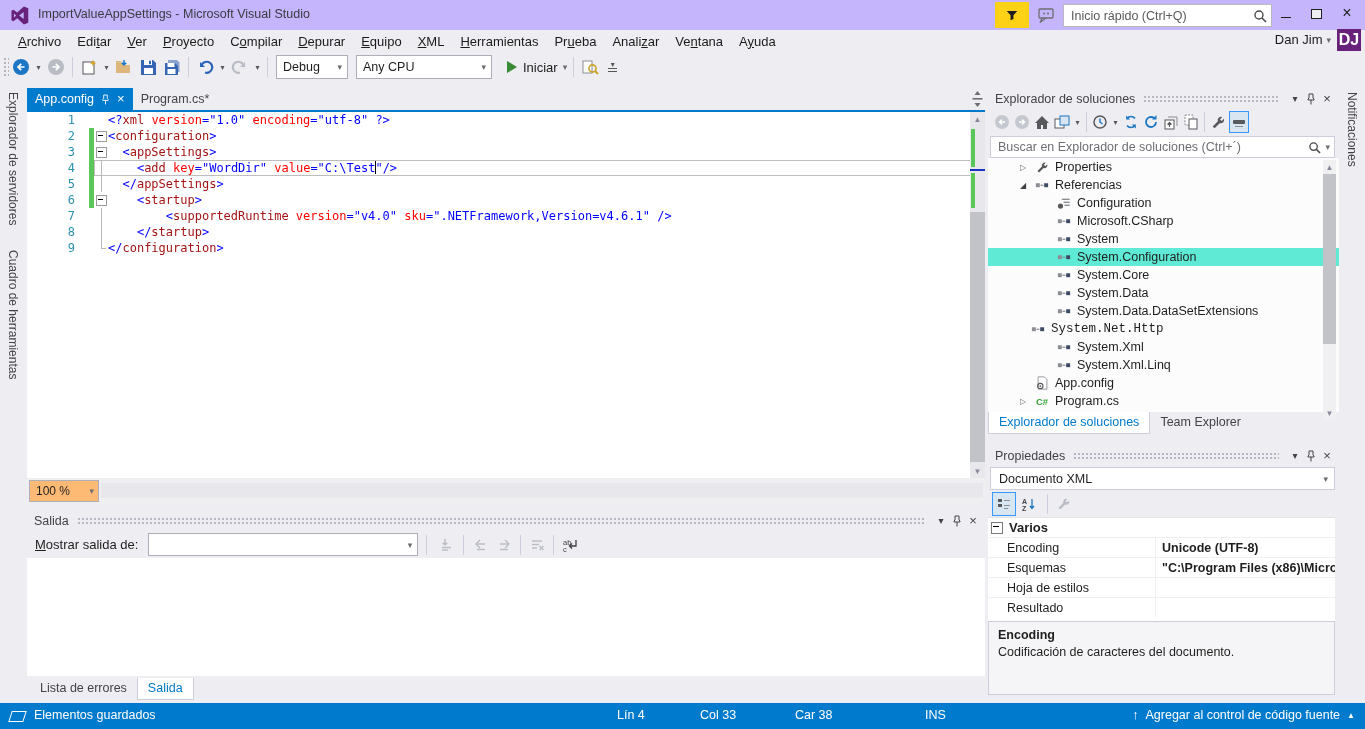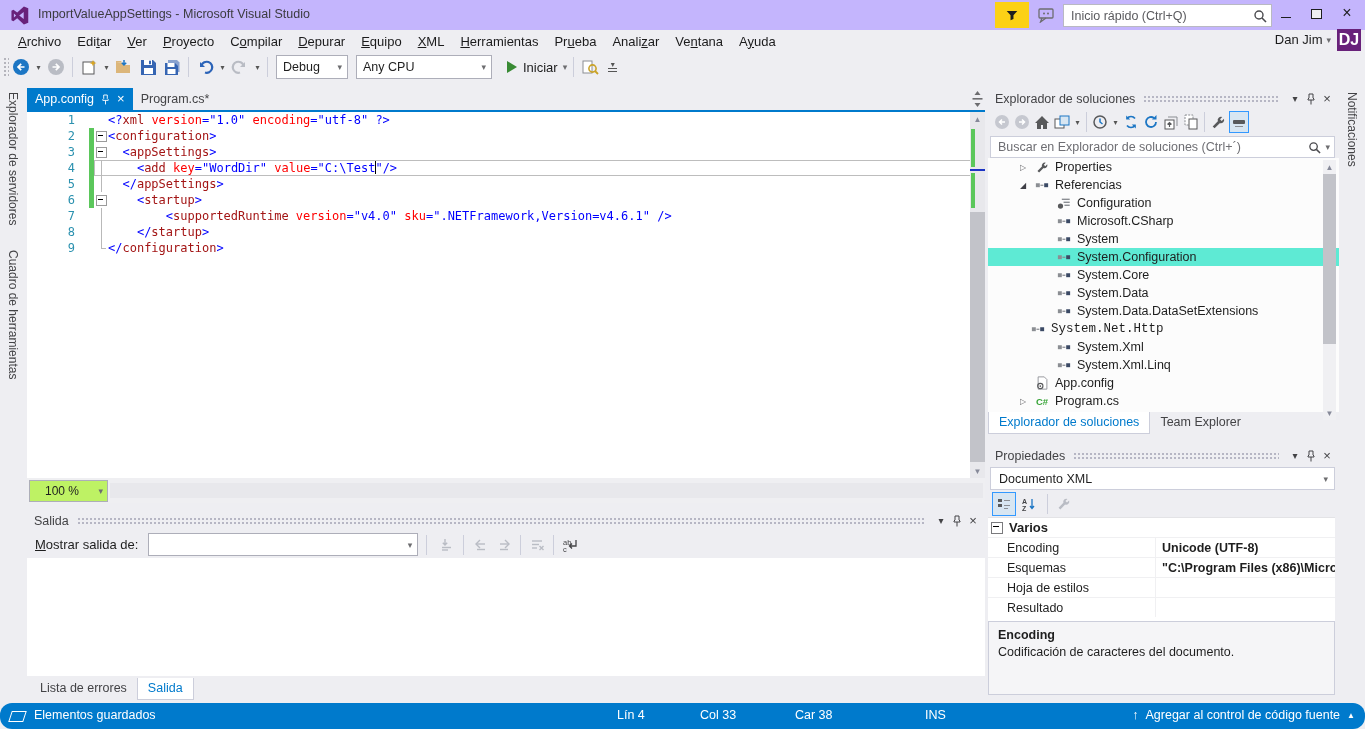--- a/index.html
+++ b/index.html
@@ -77,21 +77,21 @@
   .codetext{white-space:pre;}
   .tk-d{color:#0000FF;} .tk-n{color:#A31515;} .tk-a{color:#FF0000;} .tk-v{color:#0000FF;} .tk-t{color:#000;}
   .caret{display:inline-block;width:1px;height:13px;background:#000;vertical-align:-2px;margin:0 -0.5px;}
   #editor-scroll{position:absolute;right:0;top:24px;bottom:25px;width:15px;background:#E8E8EC;}
   .scroll-arrow{position:absolute;left:0;width:15px;height:14px;display:flex;align-items:center;justify-content:center;font-size:8px;color:#868999;}
   #ed-thumb{position:absolute;left:0;top:100px;width:15px;height:250px;background:#C2C3C9;}
   .mark-green{position:absolute;left:1px;width:4px;background:#5BC75B;}
   #ed-caret-mark{position:absolute;left:0;right:0;top:57px;height:2px;background:#1B33C4;}
   #split-grip{position:absolute;right:0;top:-24px;width:15px;height:22px;background:#EEEEF2;display:flex;align-items:center;justify-content:center;}
   #editor-bottombar{position:absolute;left:0;right:0;bottom:0;height:25px;background:#EFEFF2;display:flex;align-items:center;}
-  #zoom-combo{width:62px;height:20px;margin-left:2px;background:#bef264;border:1px solid #ADAEB9;display:flex;align-items:center;justify-content:space-between;padding-left:15px;font-size:12px;}
+  #zoom-combo{width:62px;height:20px;margin-left:2px;background:#fdba74;border:1px solid #ADAEB9;display:flex;align-items:center;justify-content:space-between;padding-left:6px;font-size:12px;}
   #hscroll{flex:1;height:15px;background:#E8E8EC;margin:0 2px;}
 
   
   .panel-header{height:21px;display:flex;align-items:center;padding:0 4px 0 7px;color:#434346;font-size:12.5px;}
   .texture{flex:1;height:9px;margin:2px 8px 0 8px;background-image:radial-gradient(circle,#b6b6c4 0.9px,transparent 0.9px);background-size:4px 4px;}
   .hdr-btn{width:16px;height:16px;display:flex;align-items:center;justify-content:center;color:#434346;font-size:10px;}
   .pin-svg{display:block;}
 
   
   #output-panel{position:absolute;left:27px;top:510px;width:958px;height:193px;}
@@ -136,21 +136,21 @@
   .prop-row{height:19px;display:flex;border-top:1px solid #F0F0F2;font-size:12.5px;}
   .prop-name{width:148px;padding-left:19px;border-right:1px solid #F0F0F2;display:flex;align-items:center;color:#1E1E1E;}
   .prop-value{flex:1;display:flex;align-items:center;padding-left:6px;white-space:nowrap;overflow:hidden;}
   .prop-value.bold{font-weight:bold;}
   #prop-desc{position:absolute;left:0;right:4px;bottom:8px;height:60px;background:#F5F5F7;border:1px solid #CCCEDB;padding:6px 9px;}
   #prop-desc .dtitle{font-weight:bold;font-size:12.5px;}
   #prop-desc .dtext{font-size:12.5px;margin-top:3px;color:#1E1E1E;}
   #prop-gap{position:absolute;left:0;right:4px;top:189px;height:36px;background:#fff;}
 
   
-  #statusbar{position:absolute;left:0;top:703px;width:1365px;height:26px;background:#007ACC;color:#fff;font-size:12.5px;border-radius:12px;}
+  #statusbar{position:absolute;left:0;top:703px;width:1365px;height:26px;background:#007ACC;color:#fff;font-size:12.5px;}
   #sb-icon{position:absolute;left:10px;top:8px;width:13px;height:9px;border:1.5px solid #fff;transform:skewX(-18deg);}
   #sb-msg{position:absolute;left:34px;top:5px;}
   #sb-line{position:absolute;left:617px;top:5px;} #sb-col{position:absolute;left:700px;top:5px;}
   #sb-char{position:absolute;left:795px;top:5px;} #sb-ins{position:absolute;left:925px;top:5px;}
   #sb-right{position:absolute;right:10px;top:5px;display:flex;align-items:center;gap:7px;}
   #sb-right .tri{font-size:8px;}
 </style>
 </head>
 <body>
 

